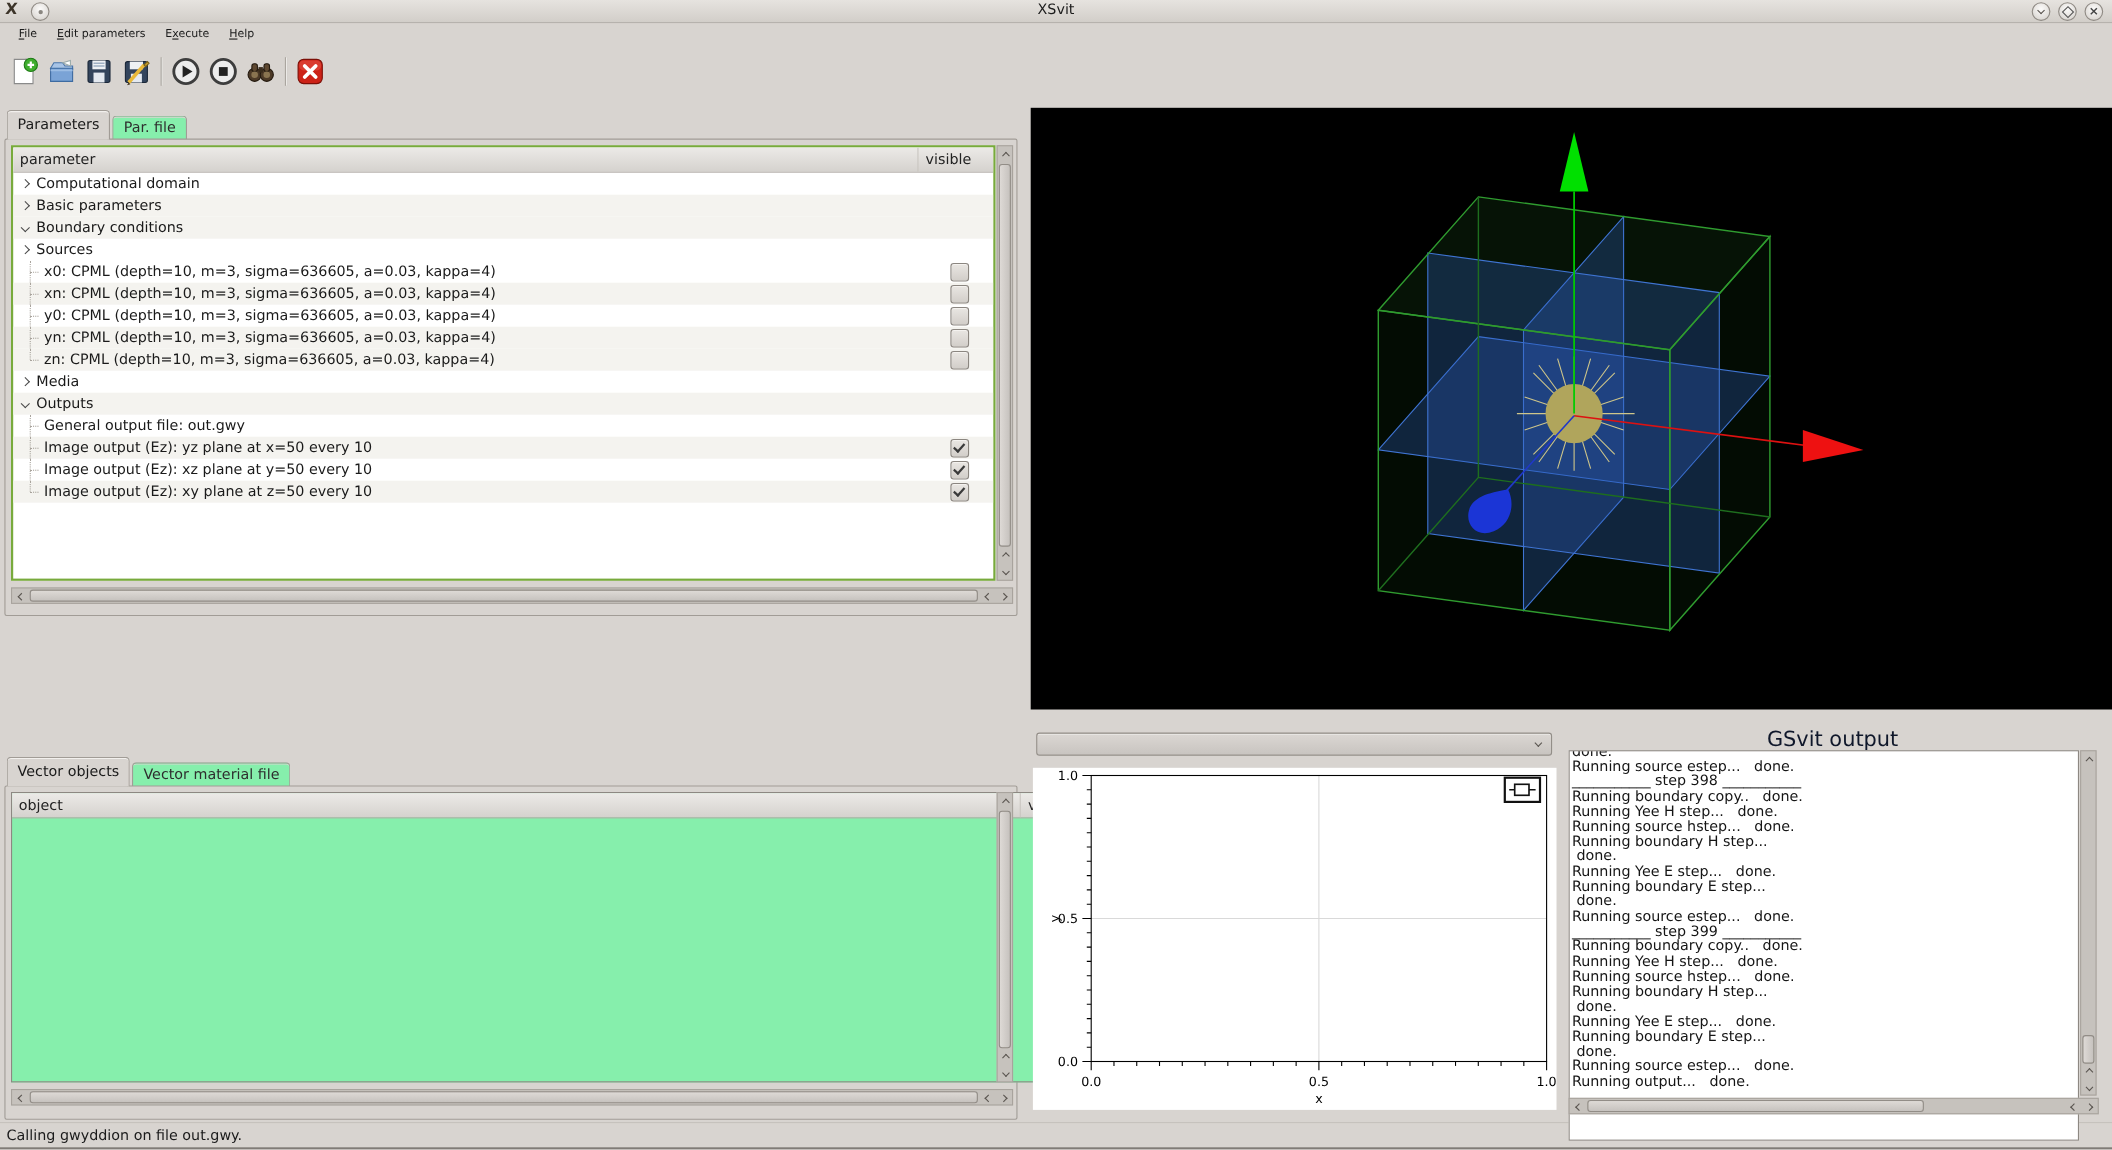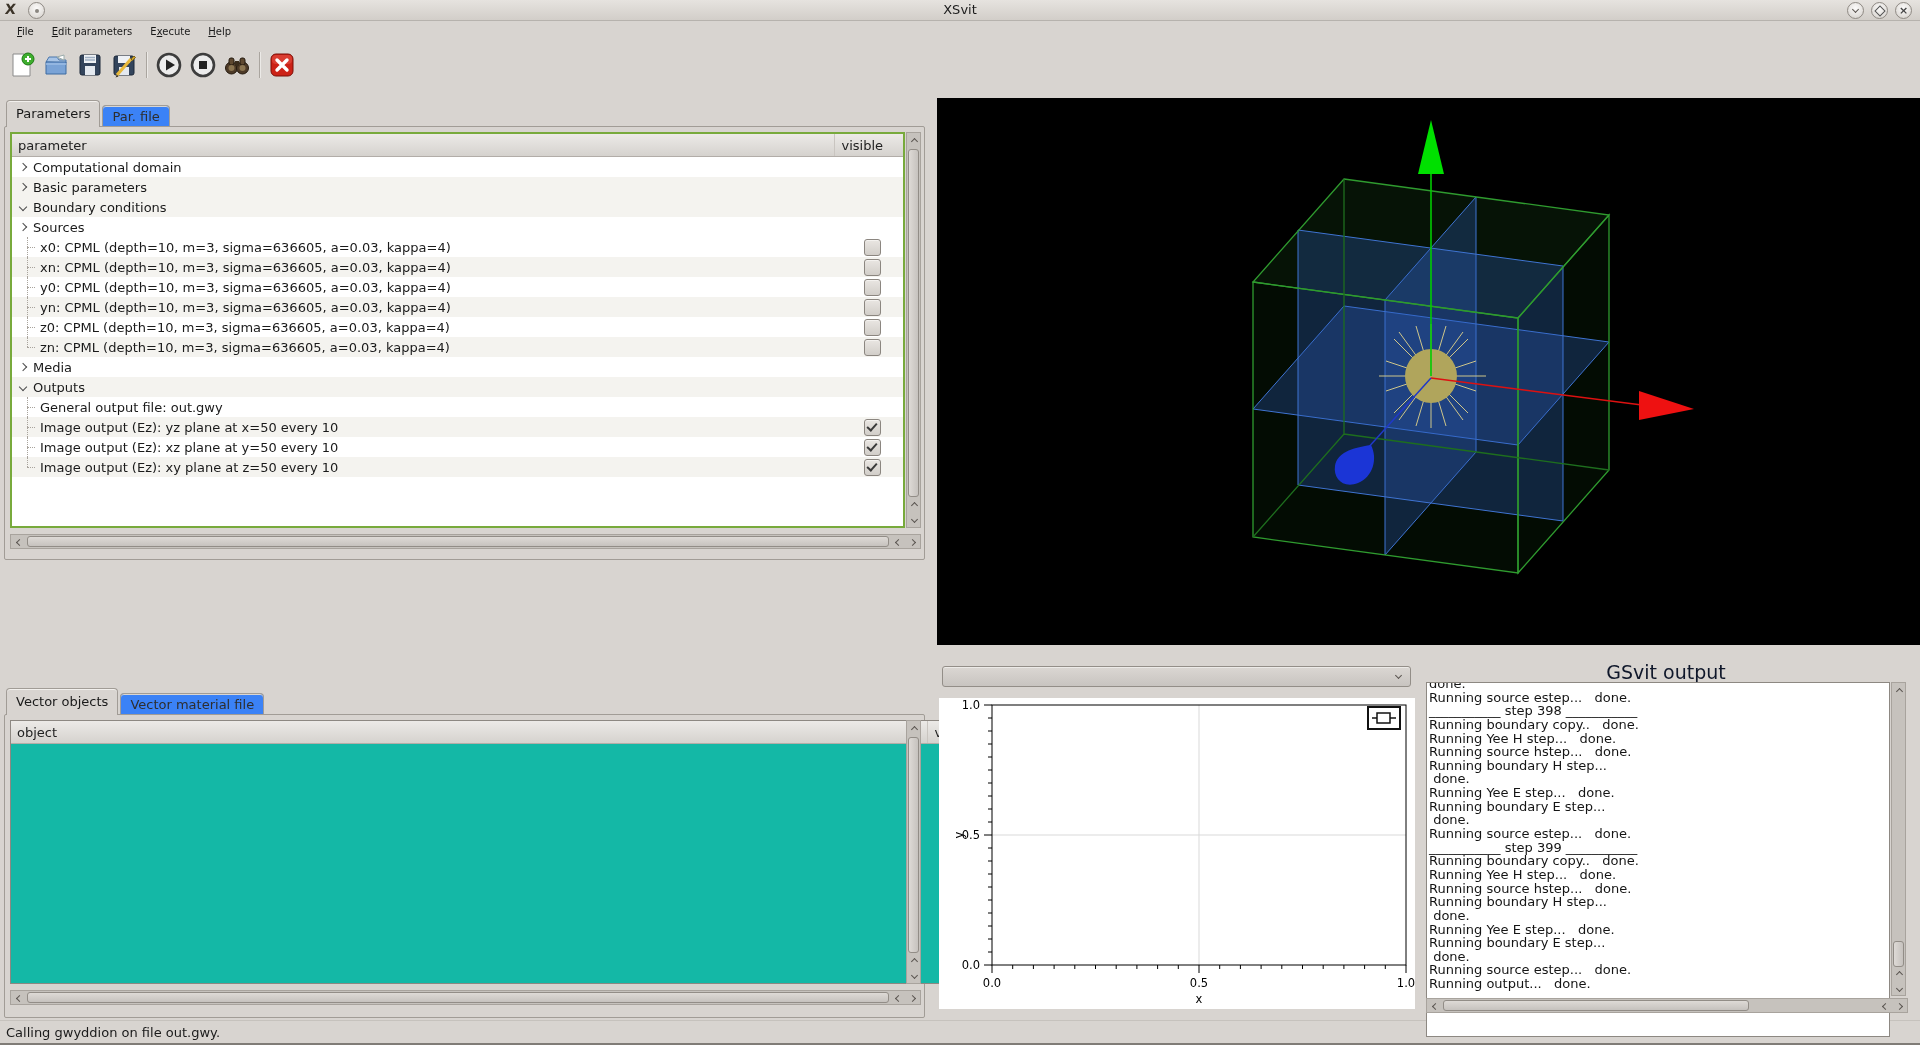--- a/index.html
+++ b/index.html
@@ -33,21 +33,21 @@
   #toolbar{left:0;top:44px;width:1920px;height:42px;display:flex;align-items:center;padding-left:8px;}
   .tbtn{width:27px;height:27px;margin-right:7px;display:flex;align-items:center;justify-content:center;}
   .tsep{width:1px;height:26px;background:#aaa59f;border-right:1px solid #eceae7;margin:0 7px 0 2px;}
 
   
   .nb-body{background:#d8d4d0;border:1px solid #a19c96;border-radius:2px;}
   .tabrow{display:flex;align-items:flex-end;height:27px;}
   .tab{font-size:13px;padding:0 9px;border:1px solid #a19c96;border-bottom:none;
        border-radius:4px 4px 0 0;margin-right:2px;}
   .tab.sel{background:#d8d4d0;height:26px;line-height:26px;box-shadow:inset 0 1px 0 #f2f0ed;position:relative;z-index:3;}
-  .tab.uns{background:#3b82f6;height:21px;line-height:21px;color:#2e2e2e;box-shadow:inset 0 1px 0 #d9d6d2;}
+  .tab.uns{background:#86efac;height:21px;line-height:21px;color:#2e2e2e;box-shadow:inset 0 1px 0 #d9d6d2;}
 
   .list-header{height:22px;background:linear-gradient(#eceae7,#d5d2ce);
     border-bottom:1px solid #b2ada8;display:flex;align-items:center;
     font-size:13px;color:#222;}
   .hdr-left{padding-left:6px;flex:1;}
   .hdr-right{padding-right:20px;border-left:1px solid #c9c5c0;padding-left:6px;height:100%;display:flex;align-items:center;}
 
   #tree-frame{left:10px;top:132px;width:895px;height:396px;background:#fff;
     border:2px solid #78aa3c;box-sizing:border-box;overflow:hidden;}
   #param-rows .trow{height:20px;display:flex;align-items:center;position:relative;font-size:13px;white-space:nowrap;}
@@ -66,21 +66,21 @@
 
   
   .sbv,.sbh{background:#c6c2bd;border:1px solid #a8a39d;box-sizing:border-box;}
   .sb-thumb-v{position:absolute;left:1px;right:1px;background:linear-gradient(90deg,#dedad6,#c6c2be);
     border:1px solid #928d87;border-radius:3px;}
   .sb-thumb-h{position:absolute;top:1px;bottom:1px;background:linear-gradient(#dedad6,#c6c2be);
     border:1px solid #928d87;border-radius:3px;}
   .sb-btn{position:absolute;width:15px;height:15px;display:flex;align-items:center;justify-content:center;}
 
   
-  #vector-list{left:10px;top:720px;width:987px;height:264px;background:#14b8a6;
+  #vector-list{left:10px;top:720px;width:987px;height:264px;background:#86efac;
     border:1px solid #8d8882;box-sizing:border-box;}
 
   
   #statusbar{left:0;top:1020px;width:1920px;height:23px;border-top:1px solid #c6c2bd;
     font-size:13px;line-height:23px;padding-left:6px;box-sizing:border-box;}
   #bottom-edge{left:0;top:1043px;width:1920px;height:2px;background:#807c77;}
 
   
   #view3d{left:937px;top:98px;width:983px;height:547px;background:#000;}
   #combobox{left:942px;top:666px;width:469px;height:21px;border:1px solid #938e88;border-radius:3px;
@@ -236,25 +236,20 @@
         <span class="checkbox"></span>
       </div>
       <div class="trow">
         <span class="conn"></span>
         <span class="tlabel">y0: CPML (depth=10, m=3, sigma=636605, a=0.03, kappa=4)</span>
         <span class="checkbox"></span>
       </div>
       <div class="trow alt">
         <span class="conn"></span>
         <span class="tlabel">yn: CPML (depth=10, m=3, sigma=636605, a=0.03, kappa=4)</span>
-        <span class="checkbox"></span>
-      </div>
-      <div class="trow">
-        <span class="conn"></span>
-        <span class="tlabel">z0: CPML (depth=10, m=3, sigma=636605, a=0.03, kappa=4)</span>
         <span class="checkbox"></span>
       </div>
       <div class="trow alt">
         <span class="conn last"></span>
         <span class="tlabel">zn: CPML (depth=10, m=3, sigma=636605, a=0.03, kappa=4)</span>
         <span class="checkbox"></span>
       </div>
       <div class="trow">
         <span class="expander">
           <span class="chv r"></span>

